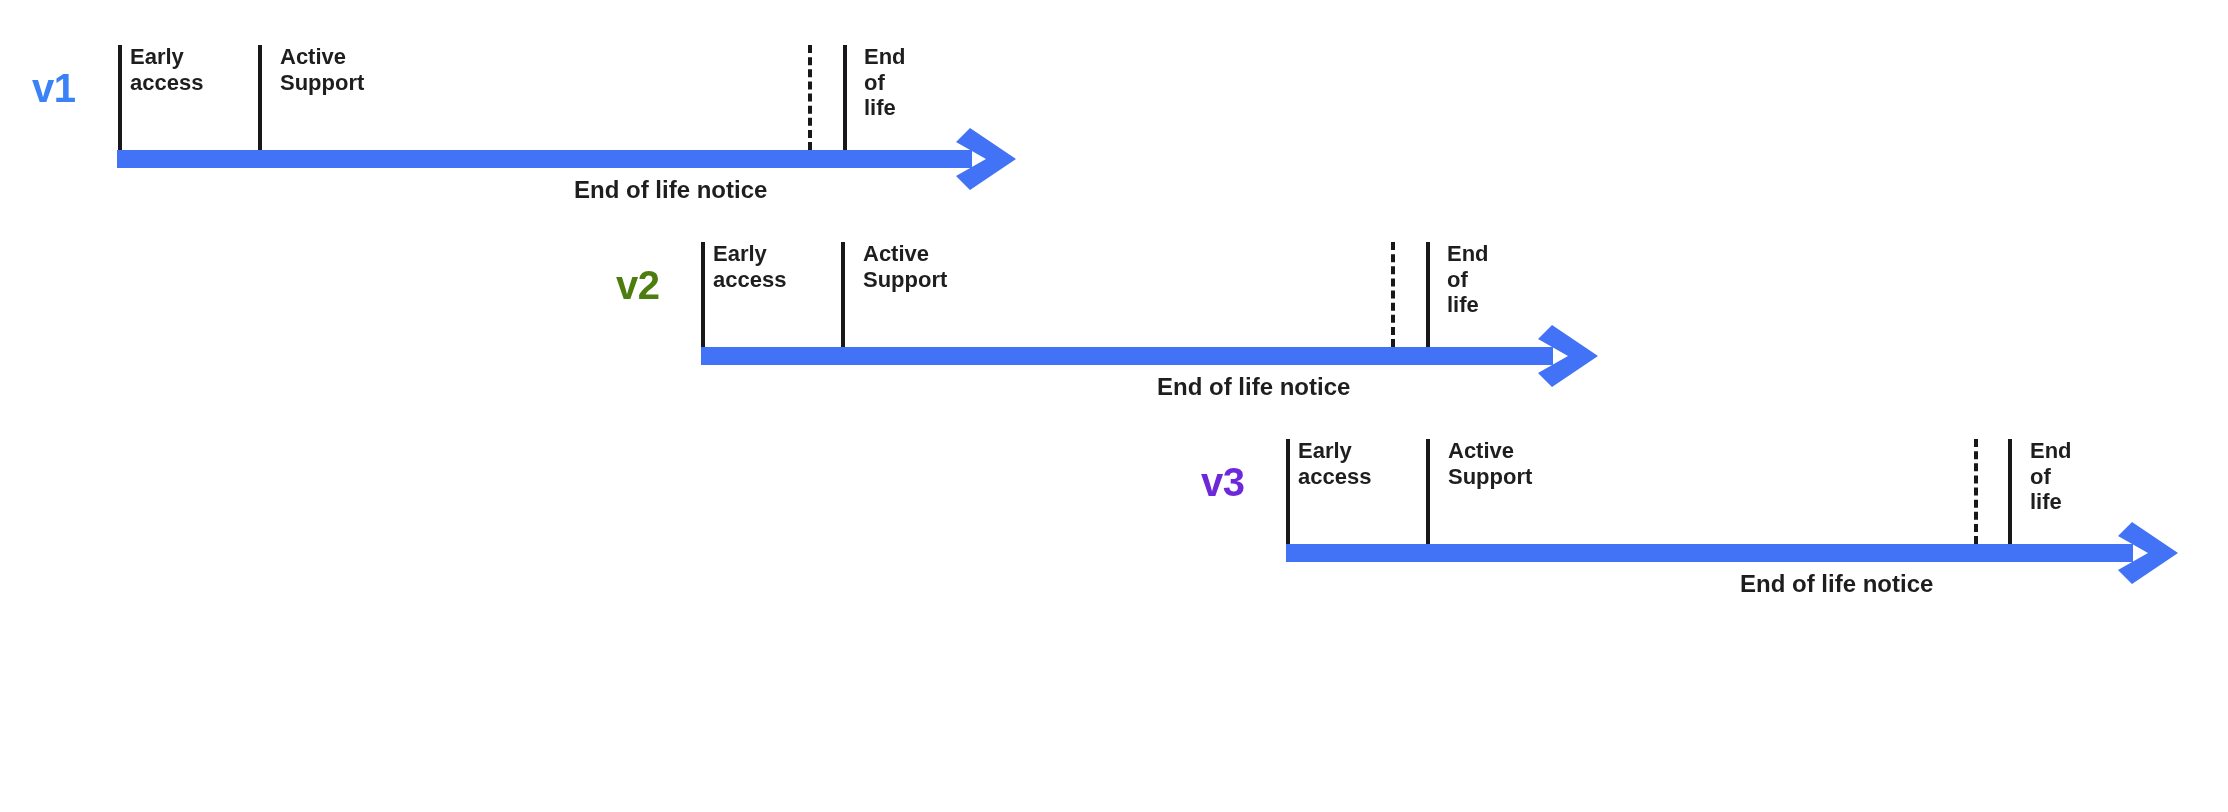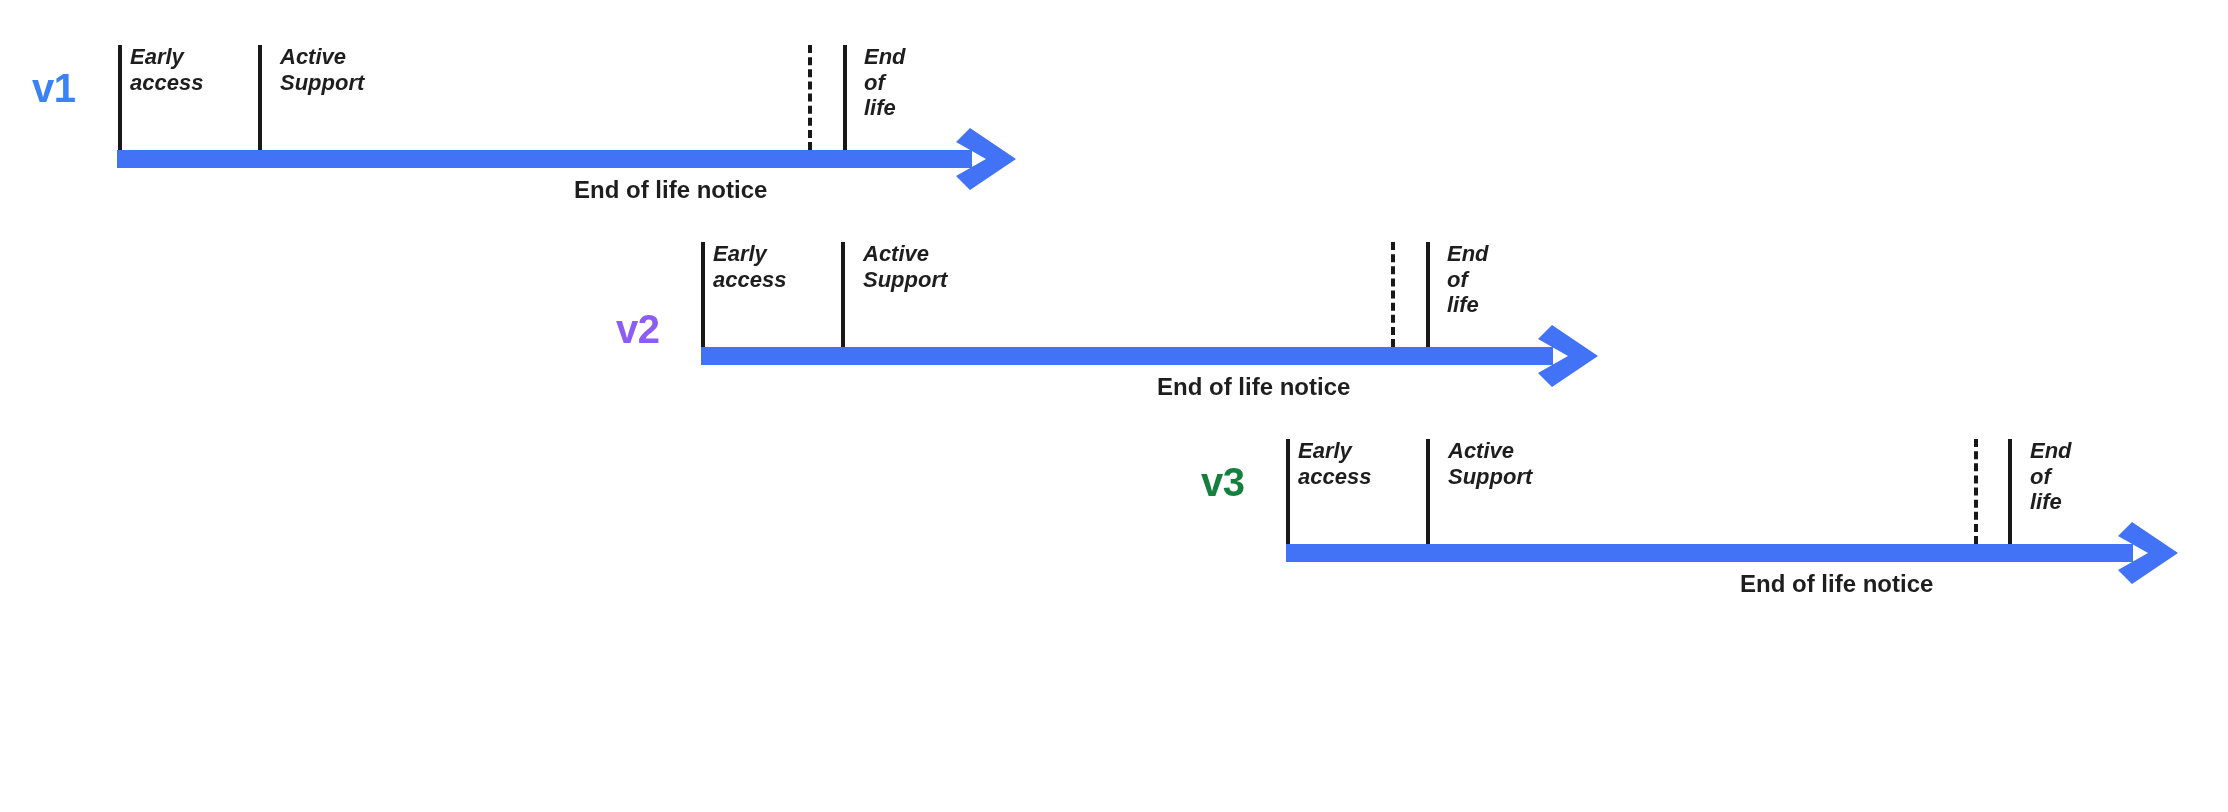--- a/index.html
+++ b/index.html
@@ -51,21 +51,20 @@
   }
 
   
   .phase-label {
     position: absolute;
     font-size: 22px;
     font-weight: bold;
     color: #1e1e1e;
     line-height: 1.16;
     white-space: pre-line;
-    font-style: italic;
   }
 
   
   .bar-shaft {
     position: absolute;
     height: 18px;
     background: #4272f5;
   }
   .bar-head {
     position: absolute;
@@ -104,39 +103,39 @@
       <div class="tick dashed" style="left: 808px; top: 45px; height: 105px; border-left-color: rgb(24, 24, 27);"></div>
       <div class="bar-shaft" style="left: 117px; top: 150px; width: 855px; background: rgb(66, 114, 245);"></div>
       <div class="bar-head" style="left: 954px; top: 126px;">
         <svg viewBox="0 0 66 66" xmlns="http://www.w3.org/2000/svg" aria-hidden="true">
           <path d="M16 2 L62 33 L16 64 L2 50 L32 33 L2 16 Z" fill="#4272f5"></path>
         </svg>
       </div>
       <div class="notice-label" style="left: 574px; top: 176px; color: rgb(30, 30, 30);">End of life notice</div>
     </div>
     <div class="version-row">
-      <div class="version-label" style="left: 616px; top: 265px; color: #8b5cf6; margin-top: 44px;">v2</div>
+      <div class="version-label" style="left: 616px; top: 265px; color: #4d7c0f;">v2</div>
       <div class="tick" style="left: 701px; top: 242px; height: 105px; background: rgb(24, 24, 27);"></div>
       <div class="phase-label" style="left: 713px; top: 241px; color: rgb(30, 30, 30);">Early
 access</div>
       <div class="tick" style="left: 841px; top: 242px; height: 105px; background: rgb(24, 24, 27);"></div>
       <div class="phase-label" style="left: 863px; top: 241px; color: rgb(30, 30, 30);">Active Support</div>
       <div class="tick" style="left: 1426px; top: 242px; height: 105px; background: rgb(24, 24, 27);"></div>
       <div class="phase-label" style="left: 1447px; top: 241px; color: rgb(30, 30, 30);">End of life</div>
       <div class="tick dashed" style="left: 1391px; top: 242px; height: 105px; border-left-color: rgb(24, 24, 27);"></div>
       <div class="bar-shaft" style="left: 701px; top: 347px; width: 852px; background: rgb(66, 114, 245);"></div>
       <div class="bar-head" style="left: 1536px; top: 323px;">
         <svg viewBox="0 0 66 66" xmlns="http://www.w3.org/2000/svg" aria-hidden="true">
           <path d="M16 2 L62 33 L16 64 L2 50 L32 33 L2 16 Z" fill="#4272f5"></path>
         </svg>
       </div>
       <div class="notice-label" style="left: 1157px; top: 373px; color: rgb(30, 30, 30);">End of life notice</div>
     </div>
     <div class="version-row">
-      <div class="version-label" style="left: 1201px; top: 462px; color: #15803d;">v3</div>
+      <div class="version-label" style="left: 1201px; top: 462px; color: #6d28d9;">v3</div>
       <div class="tick" style="left: 1286px; top: 439px; height: 105px; background: rgb(24, 24, 27);"></div>
       <div class="phase-label" style="left: 1298px; top: 438px; color: rgb(30, 30, 30);">Early
 access</div>
       <div class="tick" style="left: 1426px; top: 439px; height: 105px; background: rgb(24, 24, 27);"></div>
       <div class="phase-label" style="left: 1448px; top: 438px; color: rgb(30, 30, 30);">Active Support</div>
       <div class="tick" style="left: 2008px; top: 439px; height: 105px; background: rgb(24, 24, 27);"></div>
       <div class="phase-label" style="left: 2030px; top: 438px; color: rgb(30, 30, 30);">End of life</div>
       <div class="tick dashed" style="left: 1974px; top: 439px; height: 105px; border-left-color: rgb(24, 24, 27);"></div>
       <div class="bar-shaft" style="left: 1286px; top: 544px; width: 847px; background: rgb(66, 114, 245);"></div>
       <div class="bar-head" style="left: 2116px; top: 520px;">

